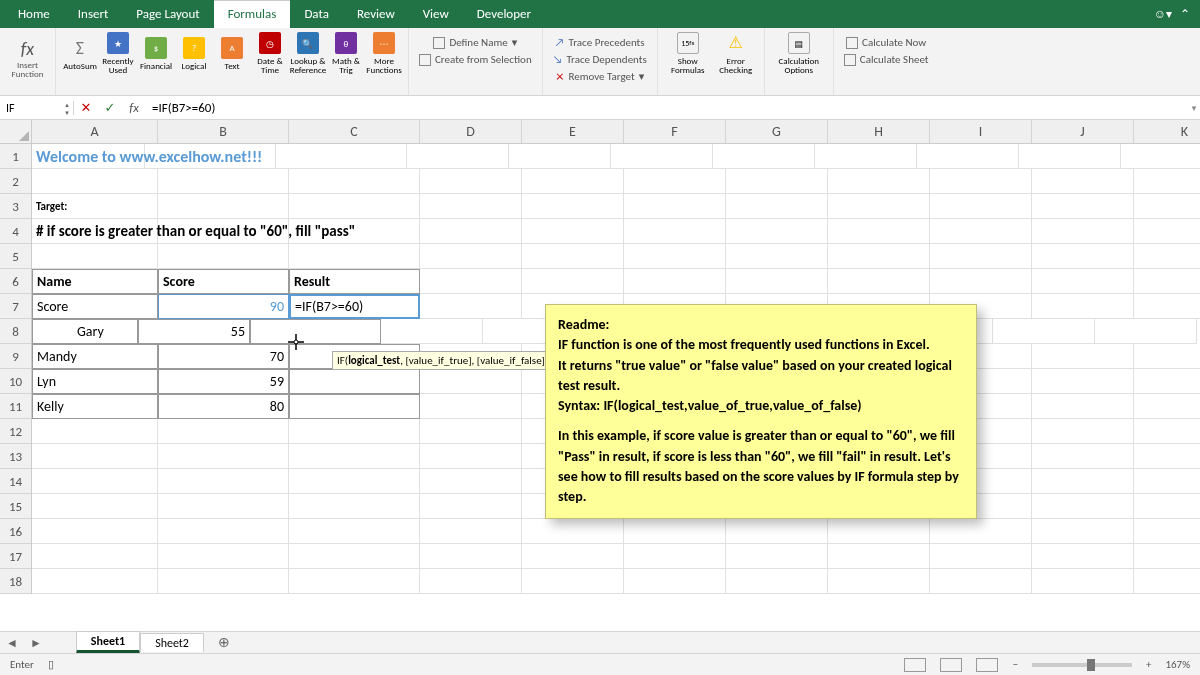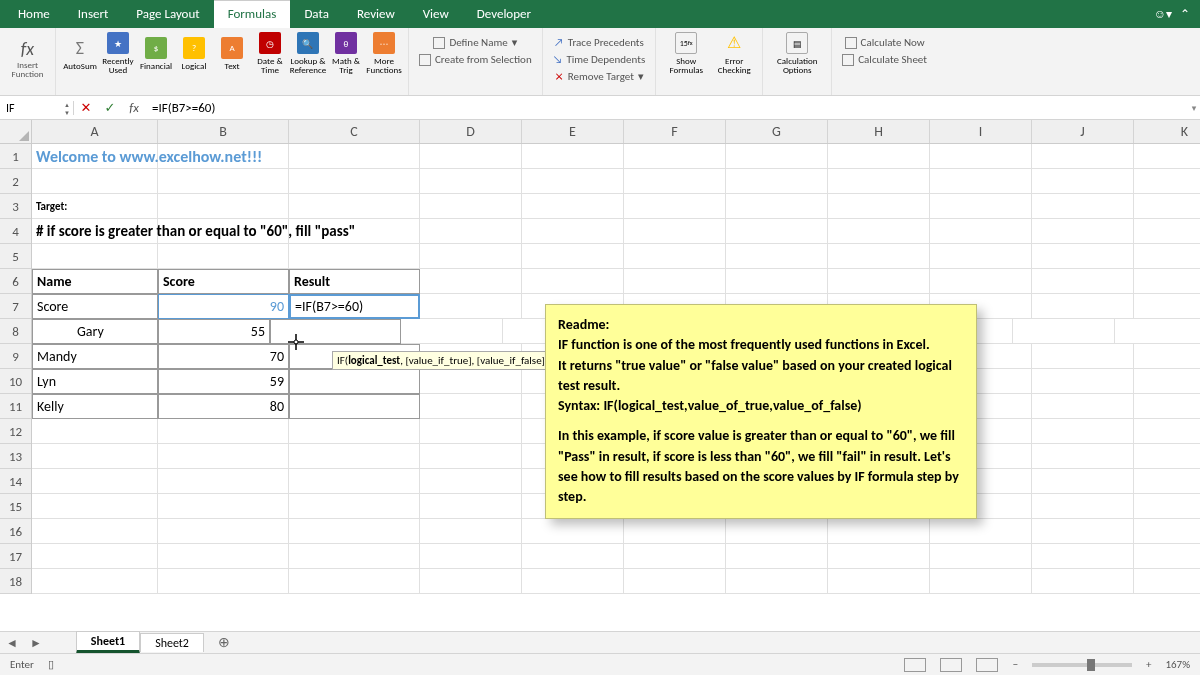--- a/index.html
+++ b/index.html
@@ -147,21 +147,21 @@
     </div>
   </div>
   <div class="rgroup">
     <div class="mid">
       <div class="row">
           <span style="color:#4472c4">↗</span>
           <span>Trace Precedents</span>
         </div>
       <div class="row">
           <span style="color:#4472c4">↘</span>
-          <span>Time Dependents</span>
+          <span>Trace Dependents</span>
         </div>
       <div class="row"><span style="color:#c00">⨯</span><span>Remove Target</span> ▾</div>
     </div>
   </div>
   <div class="rgroup">
     <div class="icons">
       <div class="smallbtn" style="width:48px">
           <div class="ico" style="border:1px solid #aaa;font-size:8px">15<sub>fx</sub></div>
           <div style="white-space:pre-line">Show
 Formulas</div>
@@ -244,21 +244,21 @@
         <div class="ch" style="width: 102px;">E</div>
         <div class="ch" style="width: 102px;">F</div>
         <div class="ch" style="width: 102px;">G</div>
         <div class="ch" style="width: 102px;">H</div>
         <div class="ch" style="width: 102px;">I</div>
         <div class="ch" style="width: 102px;">J</div>
         <div class="ch" style="width: 102px;">K</div>
       </div>
     <div class="gridwrap" id="grid">
       <div class="gridrow r1">
-          <div class="cell" style="width: 126px; color: rgb(91, 155, 213); font-weight: 700; font-size: 16px; overflow: visible; z-index: 1;">Welcome to www.excelhow.net!!!</div>
+          <div class="cell" style="width: 113px; color: rgb(91, 155, 213); font-weight: 700; font-size: 16px; overflow: visible; z-index: 1;">Welcome to www.excelhow.net!!!</div>
           <div class="cell" style="width: 131px;"></div>
           <div class="cell" style="width: 131px;"></div>
           <div class="cell" style="width: 102px;"></div>
           <div class="cell" style="width: 102px;"></div>
           <div class="cell" style="width: 102px;"></div>
           <div class="cell" style="width: 102px;"></div>
           <div class="cell" style="width: 102px;"></div>
           <div class="cell" style="width: 102px;"></div>
           <div class="cell" style="width: 102px;"></div>
           <div class="cell" style="width: 102px;"></div>
@@ -335,21 +335,21 @@
           <div class="cell" style="width: 102px;"></div>
           <div class="cell" style="width: 102px;"></div>
           <div class="cell" style="width: 102px;"></div>
           <div class="cell" style="width: 102px;"></div>
           <div class="cell" style="width: 102px;"></div>
           <div class="cell" style="width: 102px;"></div>
           <div class="cell" style="width: 102px;"></div>
           <div class="cell" style="width: 102px;"></div>
         </div>
         <div class="gridrow r8">
-          <div class="cell" style="width: 126px; border-width: 1px; border-style: solid; border-color: rgb(153, 153, 153); padding-left: 44px;">Gary</div>
+          <div class="cell" style="width: 106px; border-width: 1px; border-style: solid; border-color: rgb(153, 153, 153); padding-left: 44px;">Gary</div>
           <div class="cell" style="width: 112px; border-width: 1px; border-style: solid; border-color: rgb(153, 153, 153); justify-content: flex-end;">55</div>
           <div class="cell" style="width: 131px; border-width: 1px; border-style: solid; border-color: rgb(153, 153, 153);"></div>
           <div class="cell" style="width: 102px;"></div>
           <div class="cell" style="width: 102px;"></div>
           <div class="cell" style="width: 102px;"></div>
           <div class="cell" style="width: 102px;"></div>
           <div class="cell" style="width: 102px;"></div>
           <div class="cell" style="width: 102px;"></div>
           <div class="cell" style="width: 102px;"></div>
           <div class="cell" style="width: 102px;"></div>

